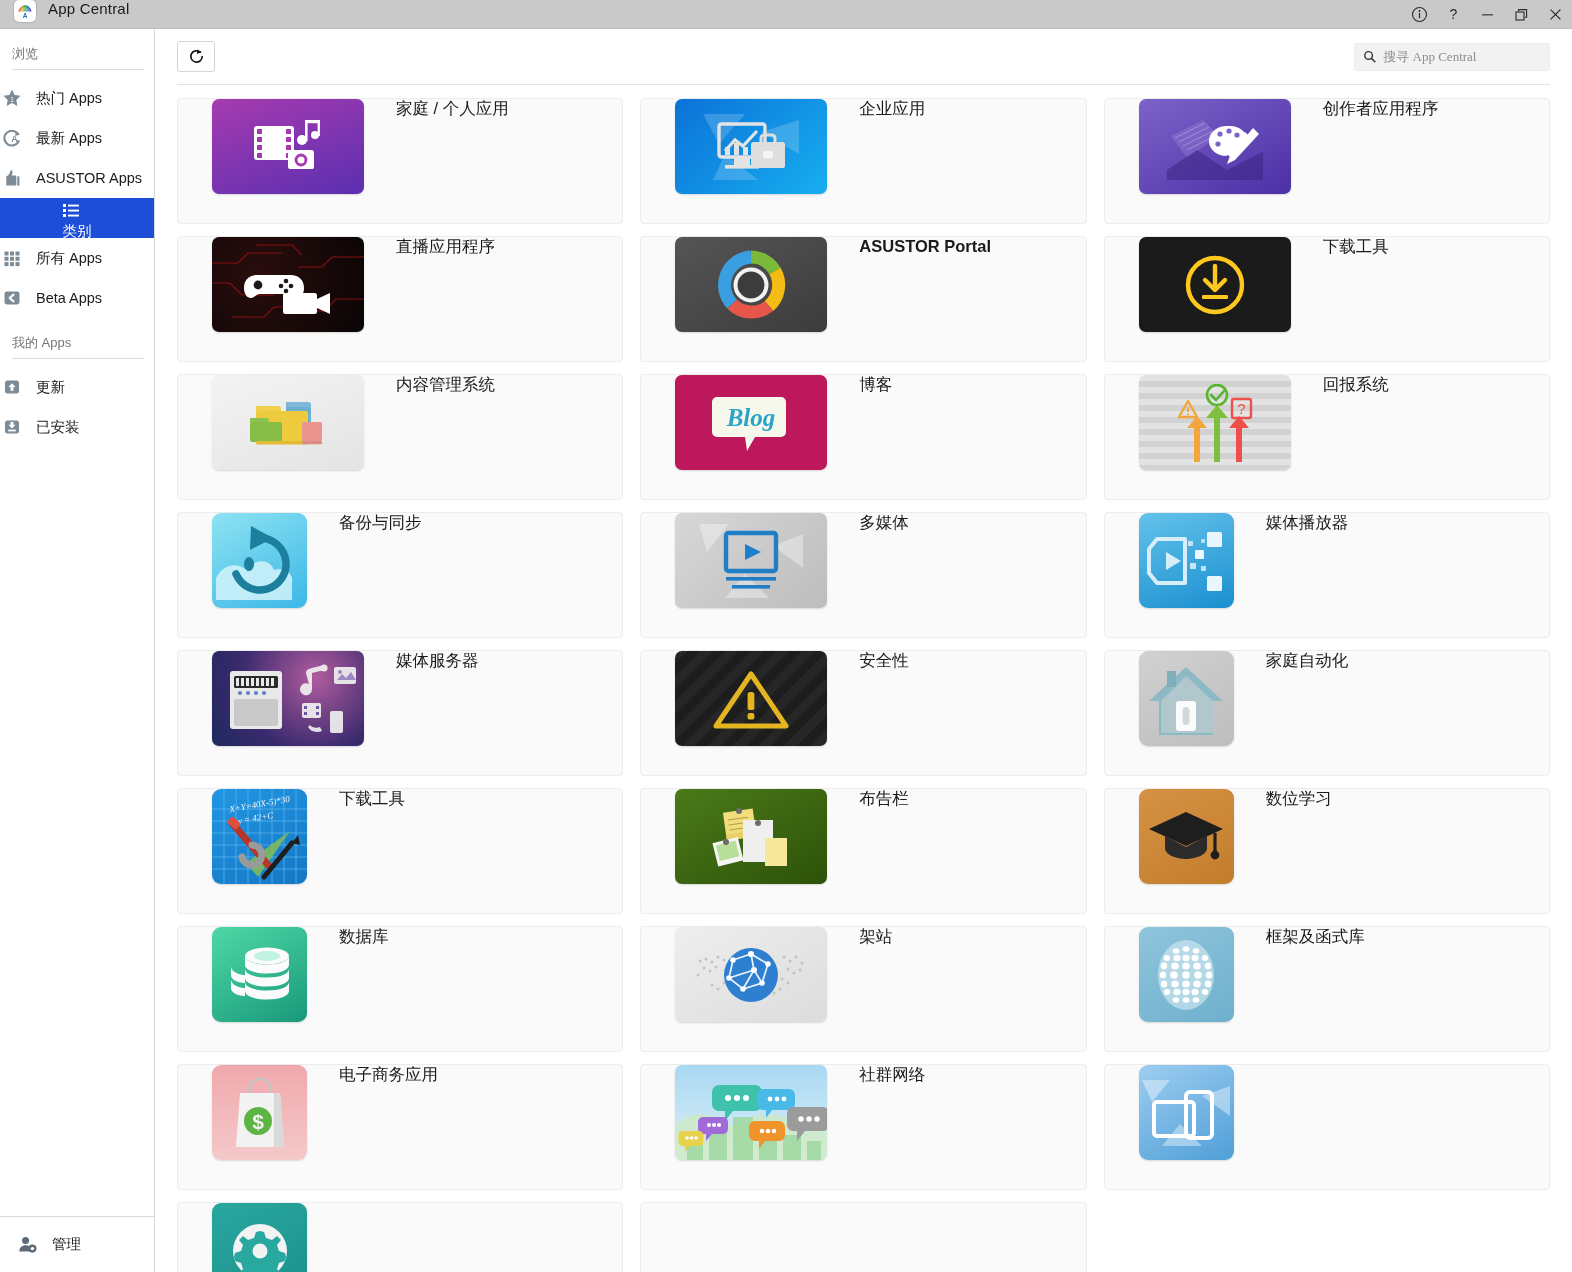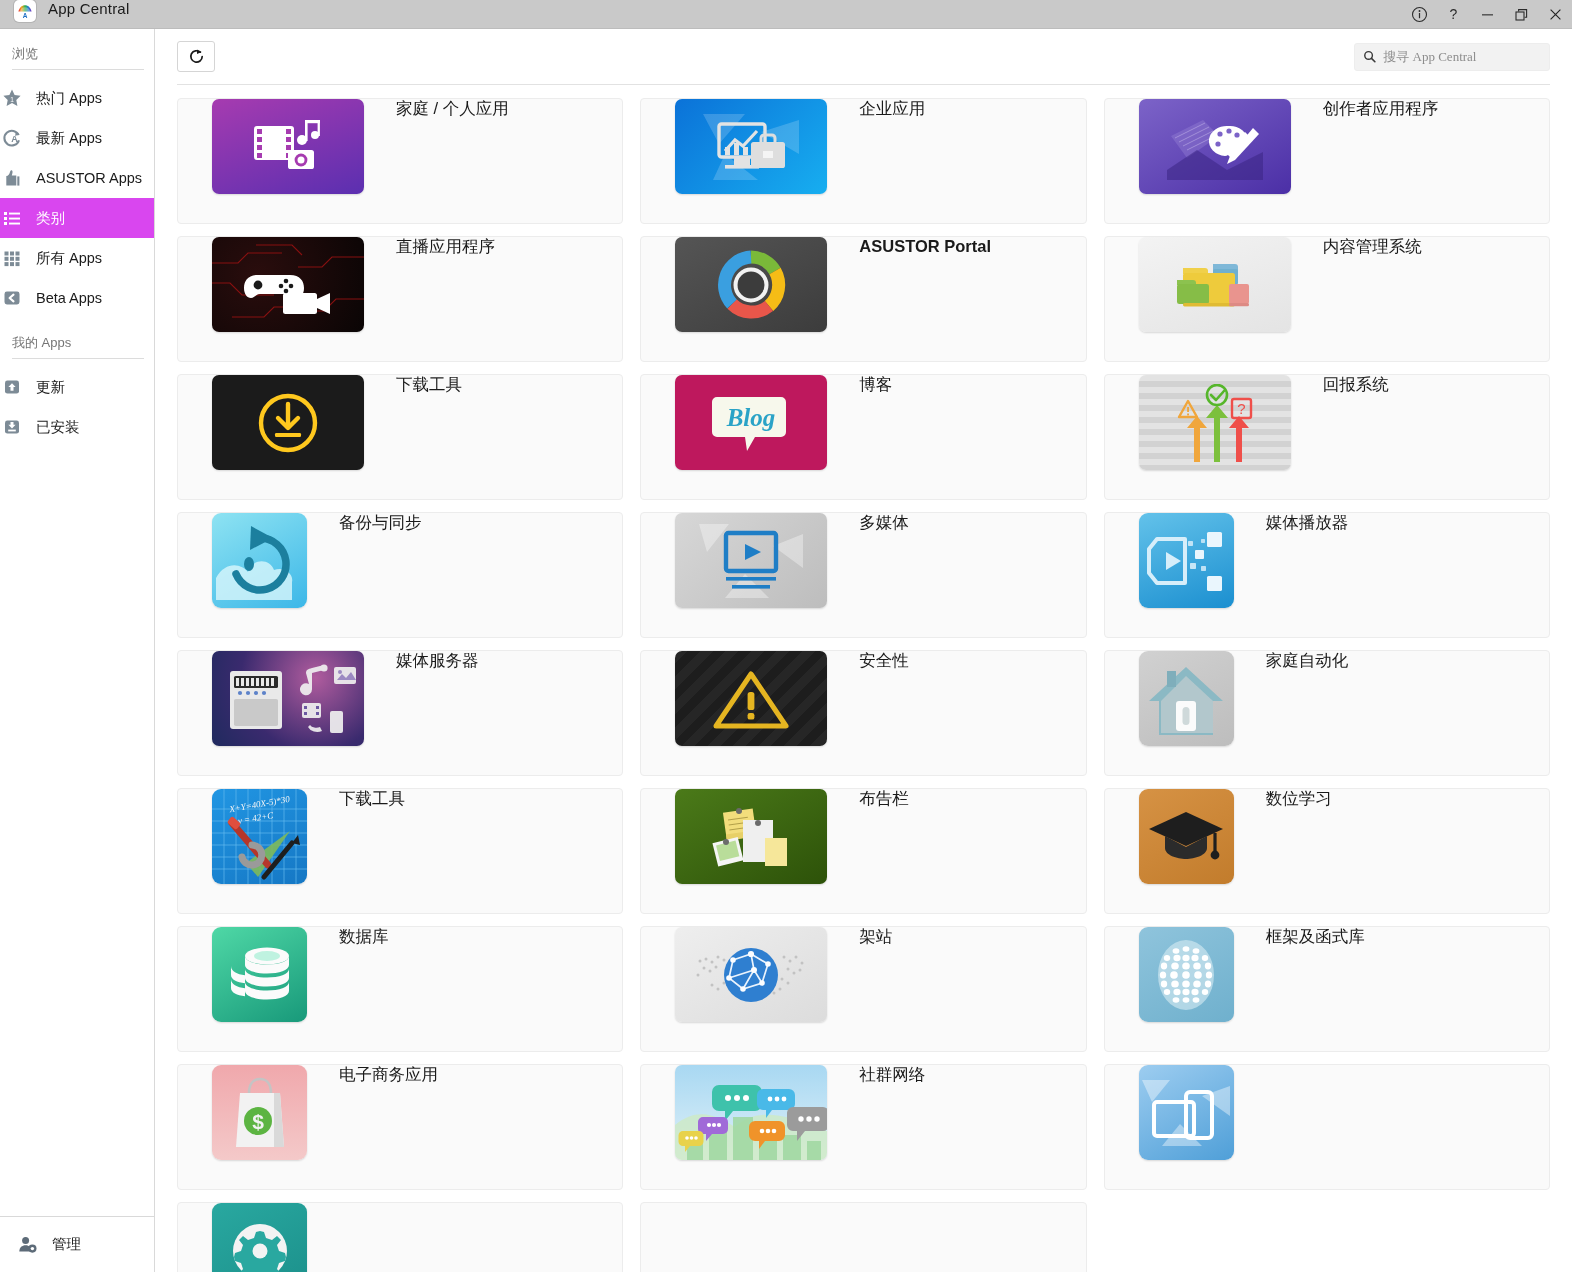--- a/index.html
+++ b/index.html
@@ -67,21 +67,21 @@
     margin: 0 10px 8px 12px;
   }
   .side-item {
     height: 40px;
     display: flex;
     align-items: center;
     font-size: 14.5px;
     color: #1b1b1b;
     cursor: default;
   }
-  .side-item.active { background: #d946ef; color: #fff; }
+  .side-item.active { background: #1d4ed8; color: #fff; flex-direction: column; }
   .side-ico {
     width: 24px; height: 24px;
     margin-right: 12px;
     display: flex; align-items: center; justify-content: center;
     flex: 0 0 24px;
   }
   .side-label { white-space: nowrap; }
   .side-footer {
     border-top: 1px solid #d9d9d9;
     height: 56px;
@@ -481,45 +481,45 @@
                 <path d="M17 55 A28 28 0 0 1 36 8" stroke="#3a9fe0"></path>
               </g>
               <circle cx="36" cy="36" r="15.5" fill="none" stroke="#f2f2f2" stroke-width="4"></circle>
               <circle cx="36" cy="36" r="13" fill="#3c3c3c"></circle>
             </svg>
           </div>
           <div class="card-label bold">ASUSTOR Portal</div>
         </div>
 
         <div class="card">
+          <div class="card-thumb" style="background:#1b1b1b;">
+            <svg width="66" height="66" viewBox="0 0 66 66">
+              <circle cx="33" cy="33" r="27" fill="none" stroke="#ffc81e" stroke-width="4.4"></circle>
+              <path d="M33 14 V35 M23 28 L33 38 L43 28" fill="none" stroke="#ffc81e" stroke-width="4.4" stroke-linecap="round" stroke-linejoin="round"></path>
+              <rect x="20" y="43" width="26" height="4" rx="1.3" fill="#ffc81e"></rect>
+            </svg>
+          </div>
+          <div class="card-label">下载工具</div>
+        </div>
+
+        <div class="card">
           <div class="card-thumb" style="background:linear-gradient(160deg,#f3f3f3,#e4e4e4);">
             <svg width="104" height="66" viewBox="0 0 104 66">
               <path d="M50 12 h22 a3 3 0 0 1 3 3 v4 h-25 z" fill="#7fb8d8"></path>
               <rect x="50" y="17" width="25" height="16" rx="2" fill="#6fb0cf"></rect>
               <path d="M20 16 h22 a3 3 0 0 1 3 3 v3 h-25 z" fill="#f0d04a"></path>
               <rect x="20" y="21" width="52" height="31" rx="2.5" fill="#eecb3c"></rect>
               <rect x="66" y="32" width="20" height="20" rx="2" fill="#e9948e"></rect>
               <path d="M14 28 h16 a3 3 0 0 1 3 3 v2 h-19 z" fill="#8cc24f"></path>
               <rect x="14" y="32" width="32" height="20" rx="2.3" fill="#86bd47"></rect>
               <rect x="20" y="51" width="52" height="3.4" rx="1.6" fill="#e0bb33"></rect>
               <rect x="66" y="51" width="20" height="3.2" rx="1.5" fill="#dd8a84"></rect>
             </svg>
           </div>
           <div class="card-label">内容管理系统</div>
-        </div>
-
-        <div class="card">
-          <div class="card-thumb" style="background:#1b1b1b;">
-            <svg width="66" height="66" viewBox="0 0 66 66">
-              <circle cx="33" cy="33" r="27" fill="none" stroke="#ffc81e" stroke-width="4.4"></circle>
-              <path d="M33 14 V35 M23 28 L33 38 L43 28" fill="none" stroke="#ffc81e" stroke-width="4.4" stroke-linecap="round" stroke-linejoin="round"></path>
-              <rect x="20" y="43" width="26" height="4" rx="1.3" fill="#ffc81e"></rect>
-            </svg>
-          </div>
-          <div class="card-label">下载工具</div>
         </div>
 
 
         <div class="card">
           <div class="card-thumb" style="background:#be185d;">
             <svg width="100" height="72" viewBox="0 0 100 72">
               <path d="M16 10 h64 a5 5 0 0 1 5 5 v30 a5 5 0 0 1 -5 5 h-26 l-8 14 l-2 -14 h-28 a5 5 0 0 1 -5 -5 v-30 a5 5 0 0 1 5 -5 z" fill="#f7f8ec"></path>
               <text x="50" y="39" font-size="25" fill="#2aa3c7" text-anchor="middle" font-family="Liberation Serif, serif" font-style="italic" font-weight="bold">Blog</text>
             </svg>
           </div>

